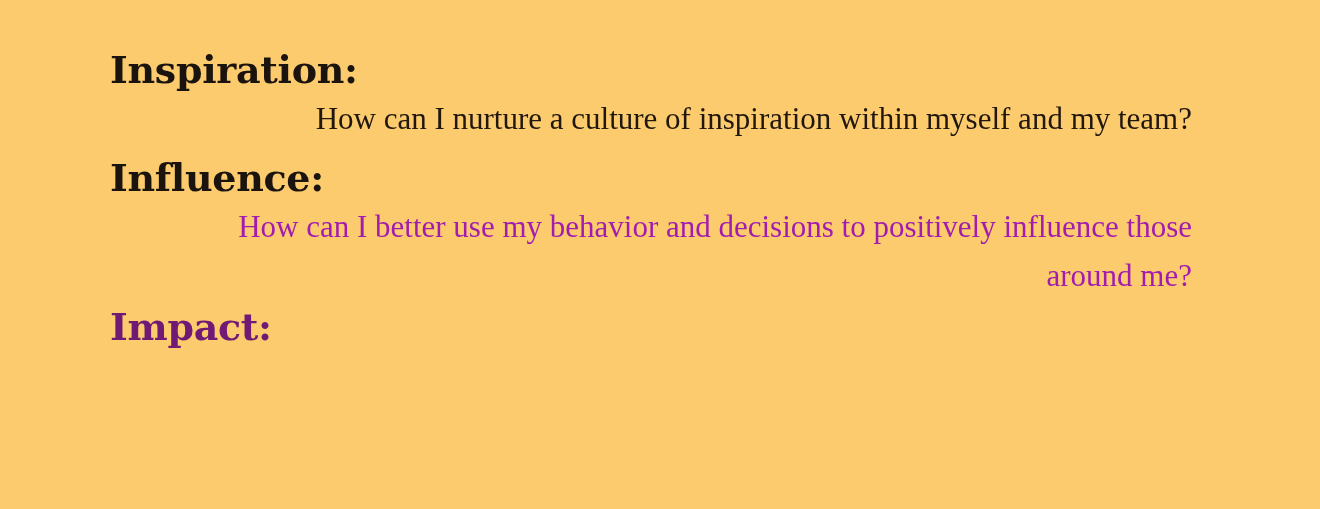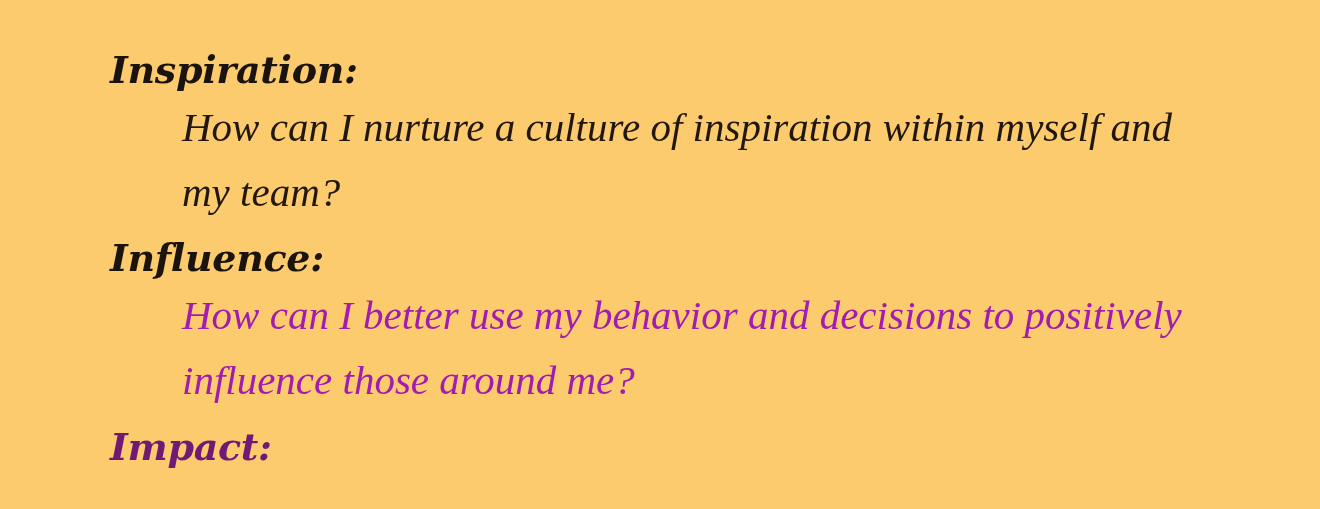--- a/index.html
+++ b/index.html
@@ -23,50 +23,50 @@
     box-sizing: border-box;
     padding: 48px 60px 0 110px;
   }
 
   .content {
     width: 1110px;
   }
 
   .section {
     margin: 0 0 10px 0;
-    font-style: italic;
   }
   .section:last-child {
     margin-bottom: 0;
   }
 
   .section-heading {
     font-family: "DejaVu Serif", "Liberation Serif", serif;
     font-weight: 700;
     font-size: 38px;
     line-height: 1.18;
     letter-spacing: -0.3px;
     color: #1b130d;
     margin: 0 0 2px 0;
     white-space: nowrap;
   }
 
   .section-body {
     font-family: "Liberation Serif", "DejaVu Serif", serif;
     font-weight: 400;
-    font-size: 41px;
+    font-size: 31px;
     line-height: 1.58;
     color: #21170f;
     margin: 0 0 0 72px;
     max-width: 1010px;
+    text-align: right;
   }
 
   
   .section.s-inspiration { margin-bottom: 12px; }
-  .section.s-influence   { margin-bottom: 12px; }
+  .section.s-influence   { margin-bottom: 4px; }
   .section.s-impact      { margin-bottom: 0; }
 </style>
 </head>
 <body style="background: rgb(251, 203, 109);">
 
 <div class="slide" style="background: rgb(251, 203, 109);">
   <div class="content">
 
     <section class="section s-inspiration">
       <h2 class="section-heading" style="color: rgb(27, 19, 13);">Inspiration:</h2>

